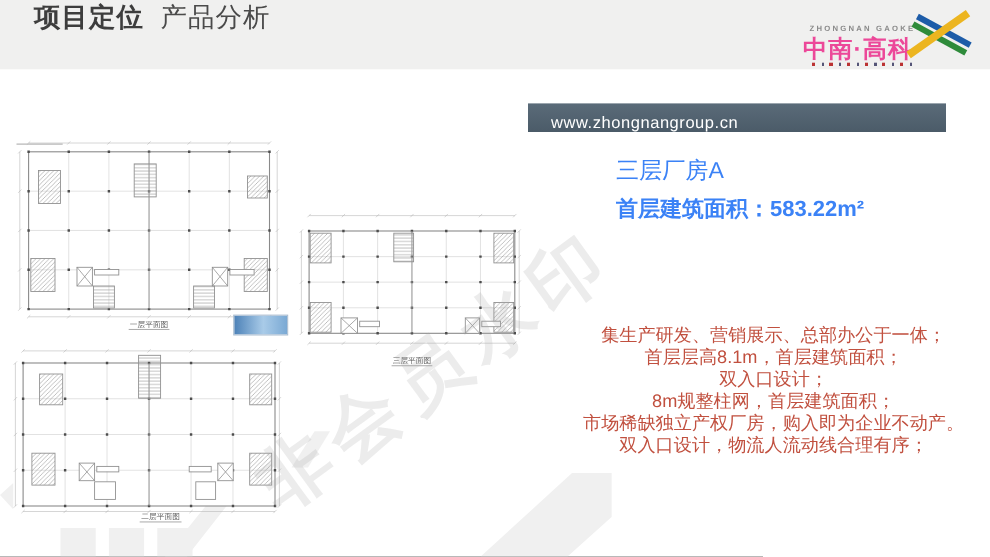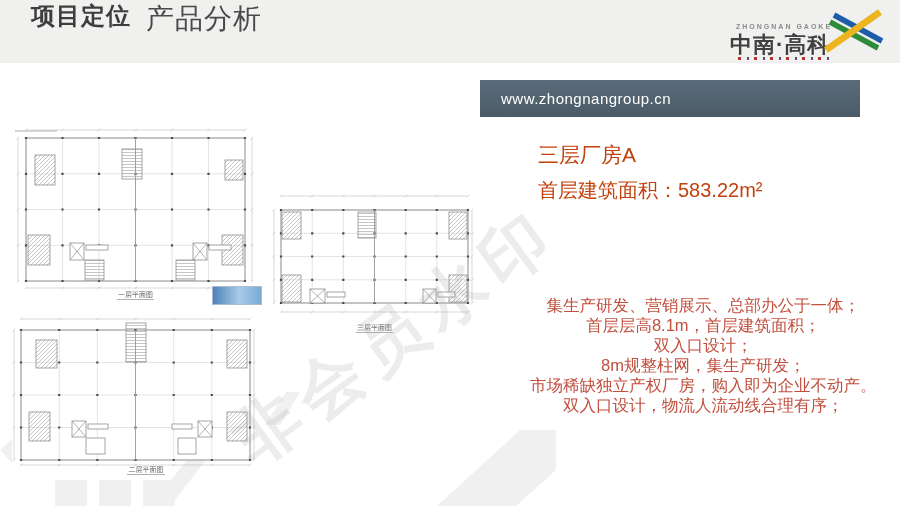--- a/index.html
+++ b/index.html
@@ -4,36 +4,36 @@
 <style>
   html,body{margin:0;padding:0;background:#888;}
   .slide{
     position:relative;width:900px;height:506px;background:#ffffff;overflow:hidden;
     font-family:"Liberation Sans","DejaVu Sans",sans-serif;margin:0 auto;
   }
   
   .header-band{position:absolute;left:0;top:0;width:900px;height:63px;background:#f0f0ef;z-index:4;}
   .title-wrap{position:absolute;left:31px;top:0;height:75px;display:flex;align-items:flex-start;gap:15px;}
   .title-primary{font-size:24px;font-weight:bold;color:#3d3d3d;letter-spacing:1px;}
-  .title-secondary{font-size:28px;font-weight:500;color:#4a4a4a;letter-spacing:1px;}
+  .title-secondary{font-size:24px;font-weight:500;color:#4a4a4a;letter-spacing:1px;}
   
   .logo{position:absolute;right:14px;top:6px;width:160px;height:56px;z-index:5;}
   .logo-en{position:absolute;left:10px;top:17px;font-size:7px;letter-spacing:2px;color:#8a8a8a;font-weight:bold;}
-  .logo-cn{position:absolute;left:4px;top:24px;font-size:22px;font-weight:bold;color:#404040;letter-spacing:1px;}
+  .logo-cn{position:absolute;left:4px;top:24px;font-size:22px;font-weight:bold;color:#ec4899;letter-spacing:1px;}
   .logo-tagline{position:absolute;left:12px;top:51px;width:92px;height:3px;
     background:repeating-linear-gradient(90deg,#b33 0 3px,transparent 3px 9px,#557 9px 11px,transparent 11px 16px);}
   .logo-ribbon{position:absolute;right:0;top:2px;}
   
-  .banner{position:absolute;left:480px;top:80px;width:380px;height:37px;background:linear-gradient(180deg,#5a6b79,#4b5b68);
-    z-index:4;display:flex;align-items:center;}
+  .banner{position:absolute;left:480px;top:94px;width:380px;height:26px;background:linear-gradient(180deg,#5a6b79,#4b5b68);
+    z-index:4;display:flex;align-items:flex-end;}
   .banner-url{color:#ffffff;font-size:15px;padding-left:21px;letter-spacing:0.5px;}
   
-  .product{position:absolute;left:538px;top:141px;z-index:4;color:#c2410c;}
+  .product{position:absolute;left:560px;top:141px;z-index:4;color:#3b82f6;}
   .product-title{font-size:21px;font-weight:500;margin-bottom:7px;}
-  .product-spec{font-size:20px;line-height:29px;font-weight:400;}
+  .product-spec{font-size:20px;line-height:29px;font-weight:700;}
   
   .features{position:absolute;left:530px;top:295px;z-index:4;color:#c1503f;font-size:16.5px;line-height:20px;text-align:center;}
   
   .plan{position:absolute;z-index:1;}
   .plan1{left:12px;top:124px;}
   .plan2{left:270px;top:188px;}
   .plan3{left:10px;top:315px;}
   .plan .border-rect{fill:#ffffff;stroke:#8a8a8a;stroke-width:1;}
   .plan .gridline{stroke:#d2d2d2;stroke-width:0.6;fill:none;}
   .plan .divider{stroke:#9a9a9a;stroke-width:0.9;}
@@ -108,21 +108,21 @@
 
   <div class="product">
     <div class="product-title">三层厂房A</div>
     <div class="product-spec">首层建筑面积：583.22m²</div>
   </div>
 
   <div class="features">
     <div>集生产研发、营销展示、总部办公于一体；</div>
     <div>首层层高8.1m，首层建筑面积；</div>
     <div>双入口设计；</div>
-    <div>8m规整柱网，集生产研发；</div>
+    <div>8m规整柱网，首层建筑面积；</div>
     <div>市场稀缺独立产权厂房，购入即为企业不动产。</div>
     <div>双入口设计，物流人流动线合理有序；</div>
   </div>
 
   <svg class="plan plan1" width="245" height="178" viewBox="0 0 245 178">
     <line class="stub" x1="3" y1="7" x2="45" y2="7"></line>
     <path d="M14,6H233M12.5,7.5l3,-3M49,7.5l3,-3M85.5,7.5l3,-3M122,7.5l3,-3M158.5,7.5l3,-3M195,7.5l3,-3M231.5,7.5l3,-3M14,164H233M12.5,165.5l3,-3M49,165.5l3,-3M85.5,165.5l3,-3M122,165.5l3,-3M158.5,165.5l3,-3M195,165.5l3,-3M231.5,165.5l3,-3M6,14V157M4.5,15.5l3,-3M4.5,51.3l3,-3M4.5,87l3,-3M4.5,122.8l3,-3M4.5,158.5l3,-3M240,14V157M238.5,15.5l3,-3M238.5,51.3l3,-3M238.5,87l3,-3M238.5,122.8l3,-3M238.5,158.5l3,-3" class="dim"></path>
       <rect class="border-rect" x="14" y="14" width="219" height="143"></rect>
       <path d="M50.5,14V157M87,14V157M123.5,14V157M160,14V157M196.5,14V157M14,49.8H233M14,85.5H233M14,121.3H233" class="gridline"></path>
       <path d="M12.9,12.9h2.2v2.2h-2.2zM12.9,48.699999999999996h2.2v2.2h-2.2zM12.9,84.4h2.2v2.2h-2.2zM12.9,120.2h2.2v2.2h-2.2zM12.9,155.9h2.2v2.2h-2.2zM49.4,12.9h2.2v2.2h-2.2zM49.4,48.699999999999996h2.2v2.2h-2.2zM49.4,84.4h2.2v2.2h-2.2zM49.4,120.2h2.2v2.2h-2.2zM49.4,155.9h2.2v2.2h-2.2zM85.9,12.9h2.2v2.2h-2.2zM85.9,48.699999999999996h2.2v2.2h-2.2zM85.9,84.4h2.2v2.2h-2.2zM85.9,120.2h2.2v2.2h-2.2zM85.9,155.9h2.2v2.2h-2.2zM122.4,12.9h2.2v2.2h-2.2zM122.4,48.699999999999996h2.2v2.2h-2.2zM122.4,84.4h2.2v2.2h-2.2zM122.4,120.2h2.2v2.2h-2.2zM122.4,155.9h2.2v2.2h-2.2zM158.9,12.9h2.2v2.2h-2.2zM158.9,48.699999999999996h2.2v2.2h-2.2zM158.9,84.4h2.2v2.2h-2.2zM158.9,120.2h2.2v2.2h-2.2zM158.9,155.9h2.2v2.2h-2.2zM195.4,12.9h2.2v2.2h-2.2zM195.4,48.699999999999996h2.2v2.2h-2.2zM195.4,84.4h2.2v2.2h-2.2zM195.4,120.2h2.2v2.2h-2.2zM195.4,155.9h2.2v2.2h-2.2zM231.9,12.9h2.2v2.2h-2.2zM231.9,48.699999999999996h2.2v2.2h-2.2zM231.9,84.4h2.2v2.2h-2.2zM231.9,120.2h2.2v2.2h-2.2zM231.9,155.9h2.2v2.2h-2.2z" class="dots"></path>

